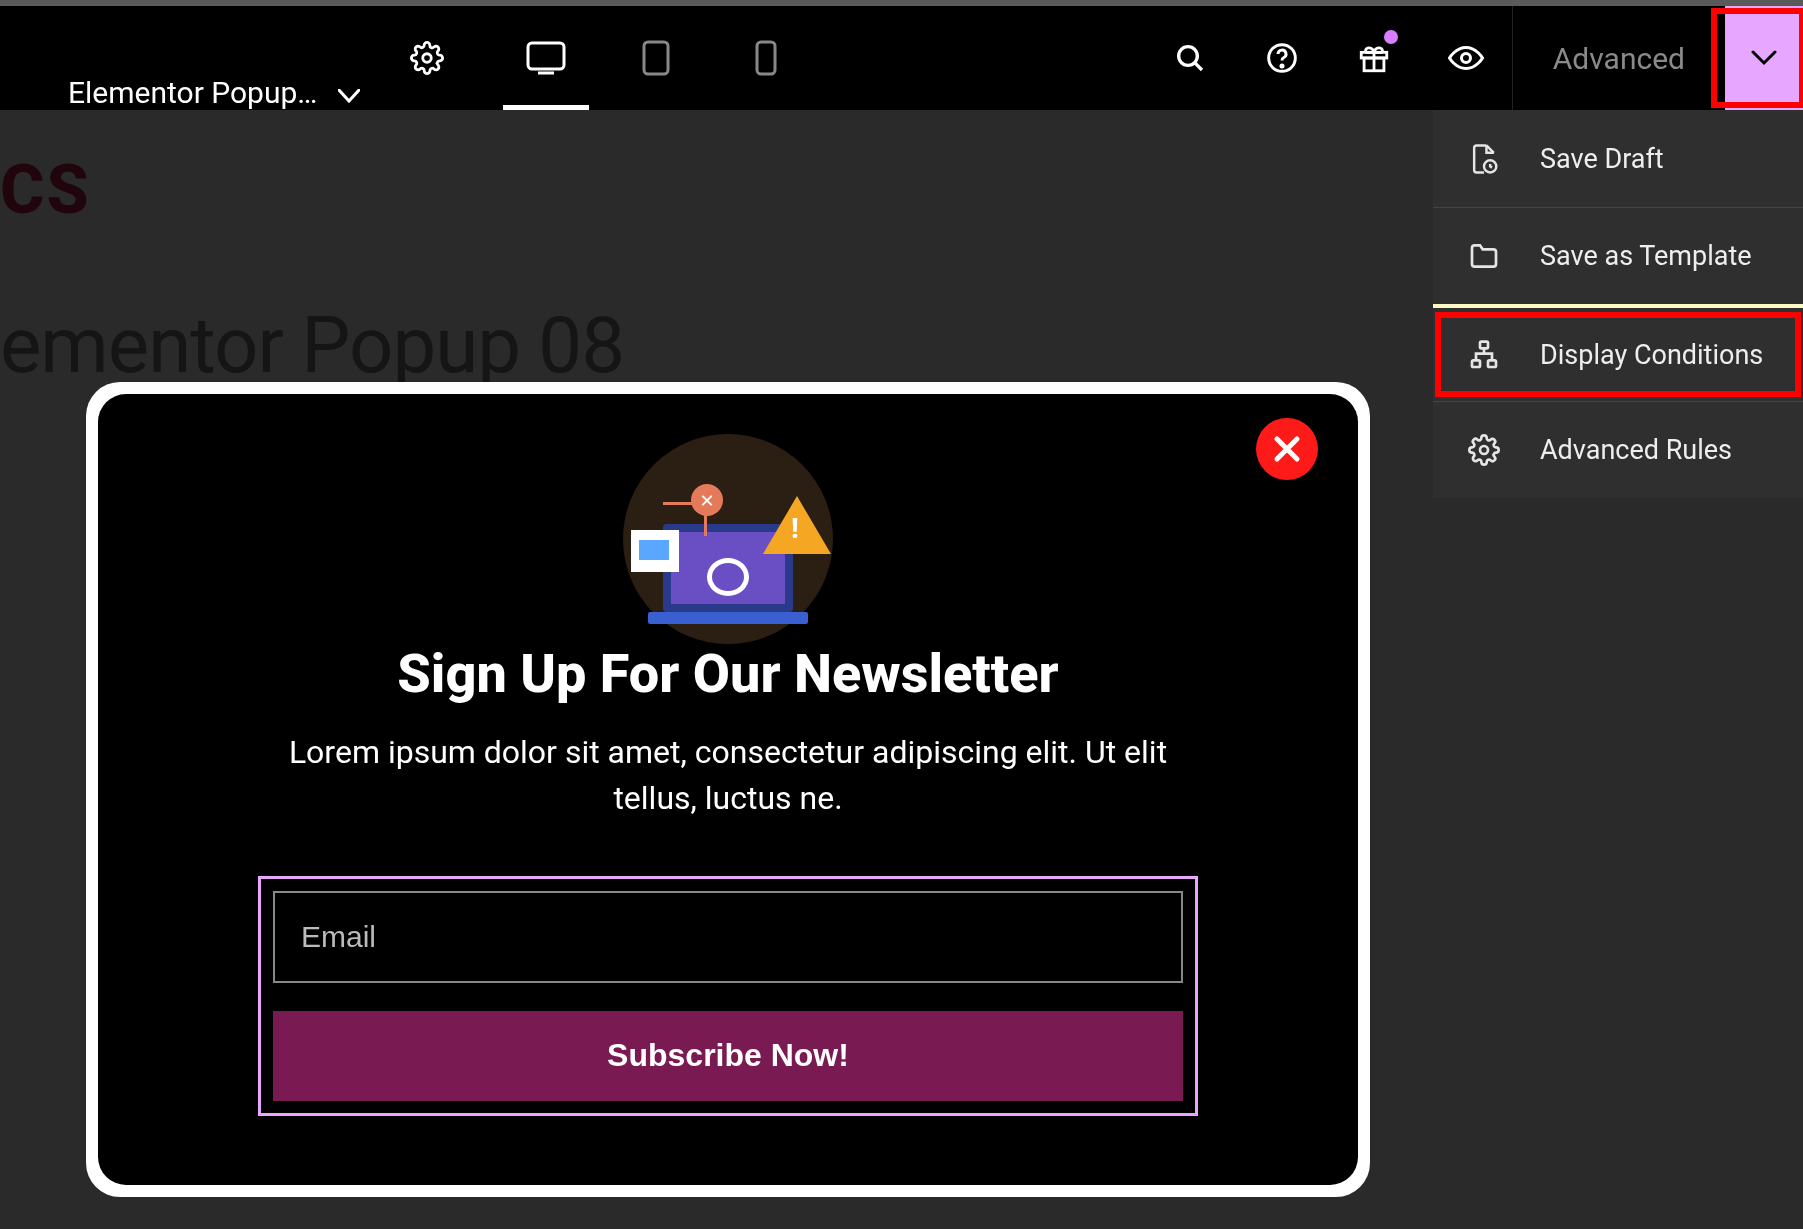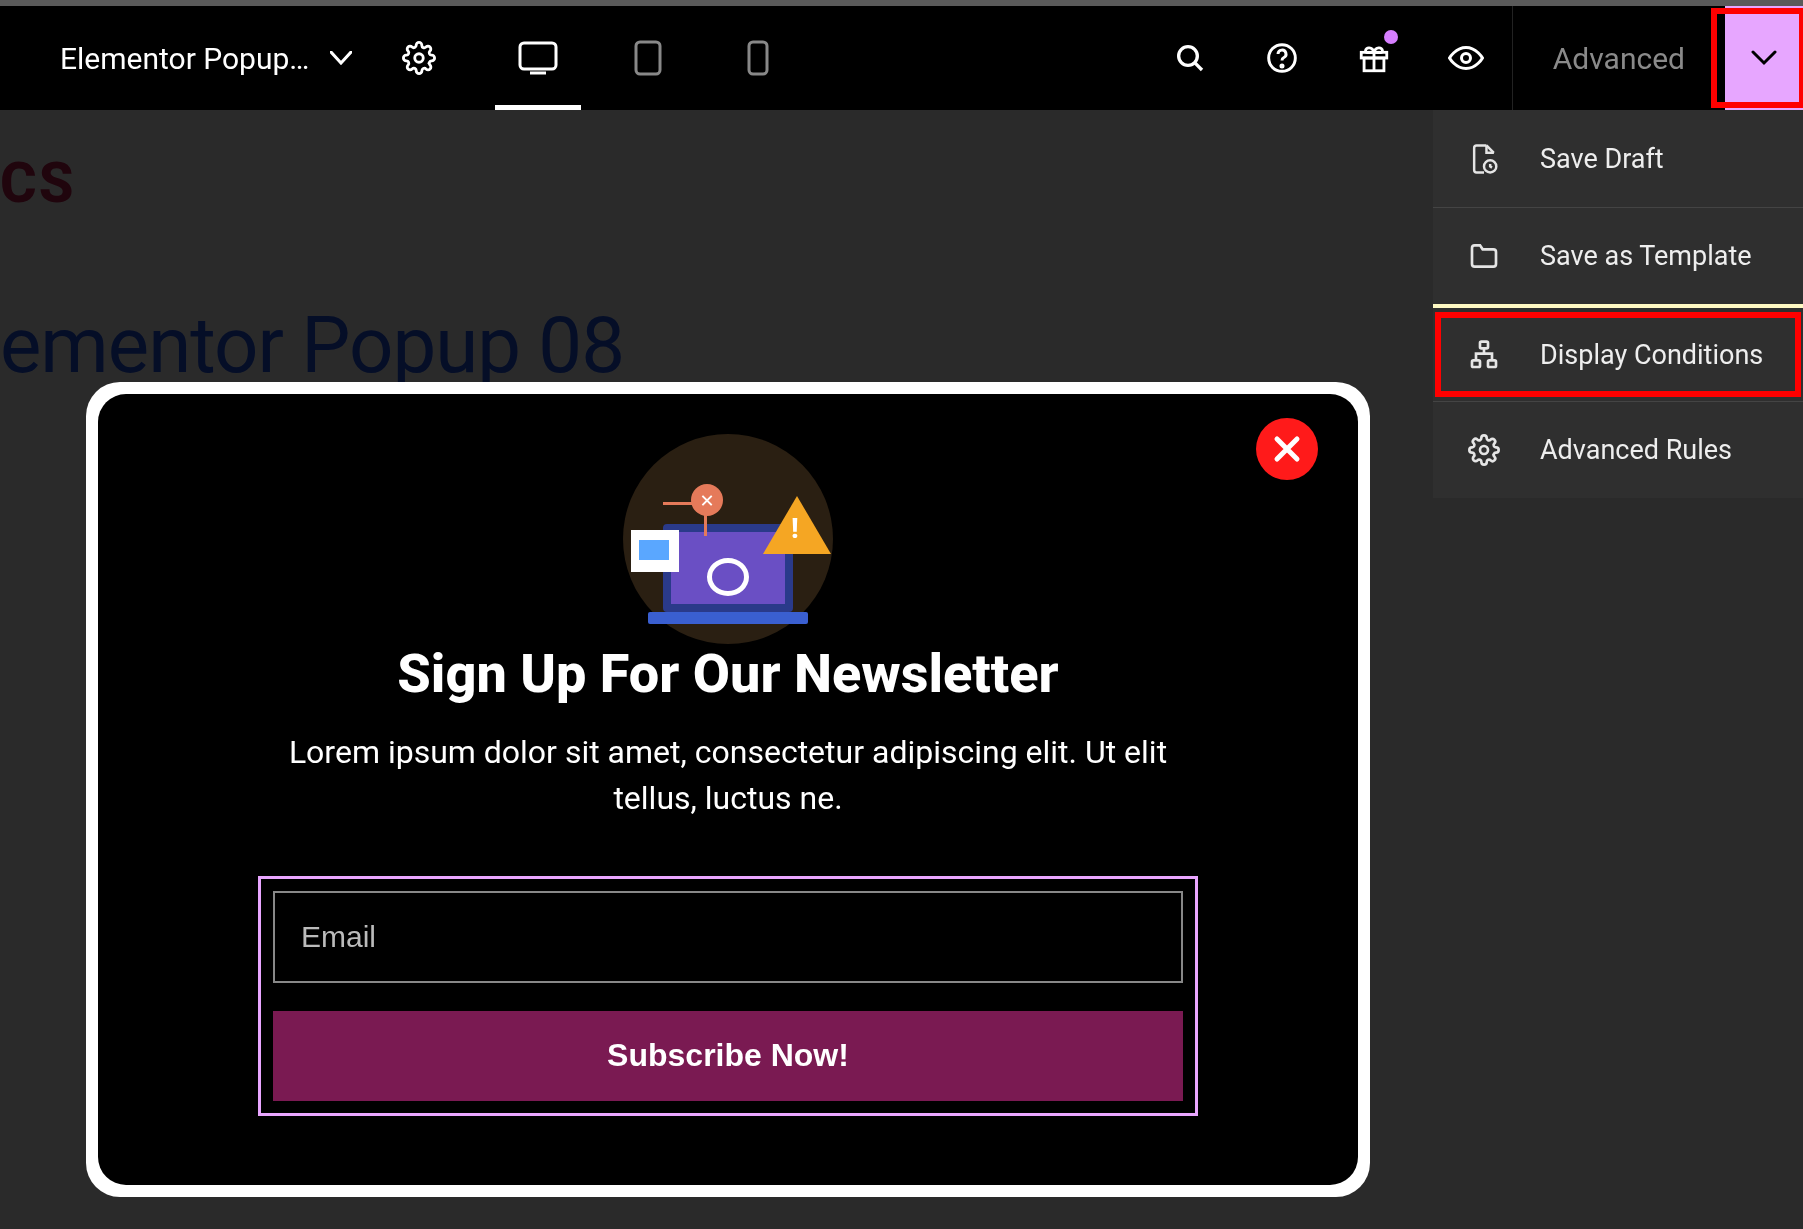--- a/index.html
+++ b/index.html
@@ -28,24 +28,25 @@
     color: #fff;
     border-top: 6px solid #454545;
   }
   .toolbar .top-edge {
     position: absolute;
     top: -6px; left: 0; right: 0; height: 6px;
     background: #5a5a5a;
   }
   .doc-title-wrap {
     display: flex;
-    align-items: center;
+    align-items: flex-end;
     gap: 18px;
     padding-left: 60px;
     height: 100%;
+    margin-left: 8px;
   }
   .doc-title {
     font-size: 30px;
     font-weight: 400;
     color: #fff;
     max-width: 260px;
     white-space: nowrap;
     overflow: hidden;
     text-overflow: ellipsis;
   }
@@ -128,31 +129,31 @@
   }
   .dim-overlay {
     position: absolute;
     inset: 0;
     background: rgba(0,0,0,0.82);
     z-index: 5;
   }
   .bg-brand {
     position: absolute;
     top: 40px; left: 0;
-    font-size: 56px;
+    font-size: 68px;
     font-weight: 800;
     color: #b01c4a;
     letter-spacing: 2px;
   }
   .bg-heading {
     position: absolute;
     top: 190px; left: 0;
     font-size: 78px;
     font-weight: 400;
-    color: #1d4ed8;
+    color: #737373;
     letter-spacing: -1px;
   }
 
   
   .popup-outer {
     position: absolute;
     top: 382px; left: 86px;
     width: 1284px;
     height: 815px;
     background: #fff;

